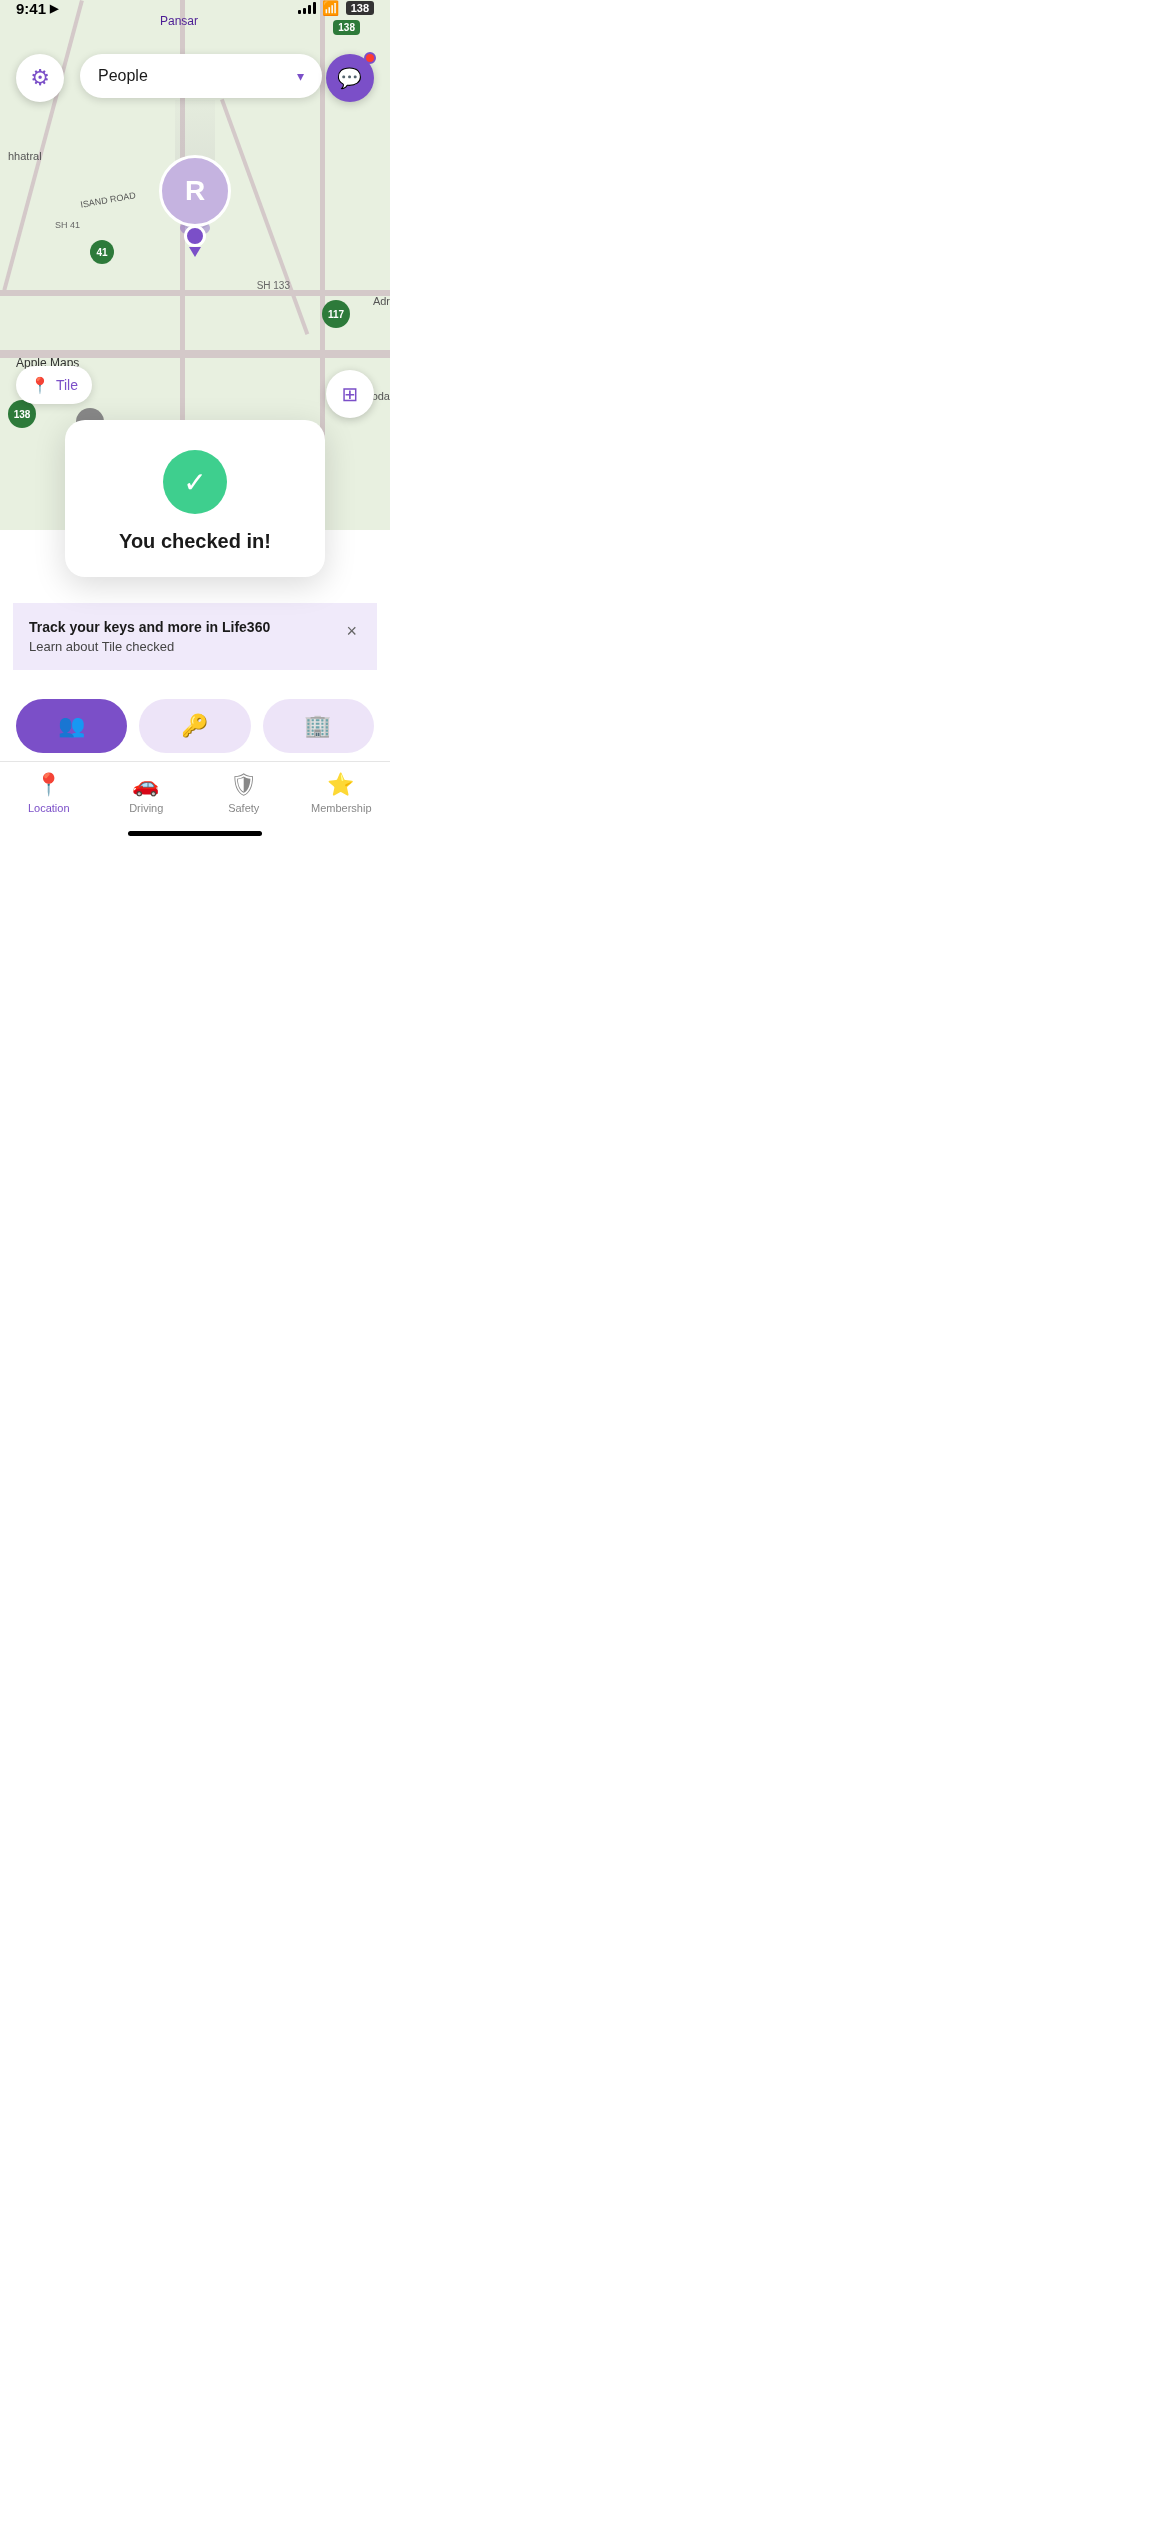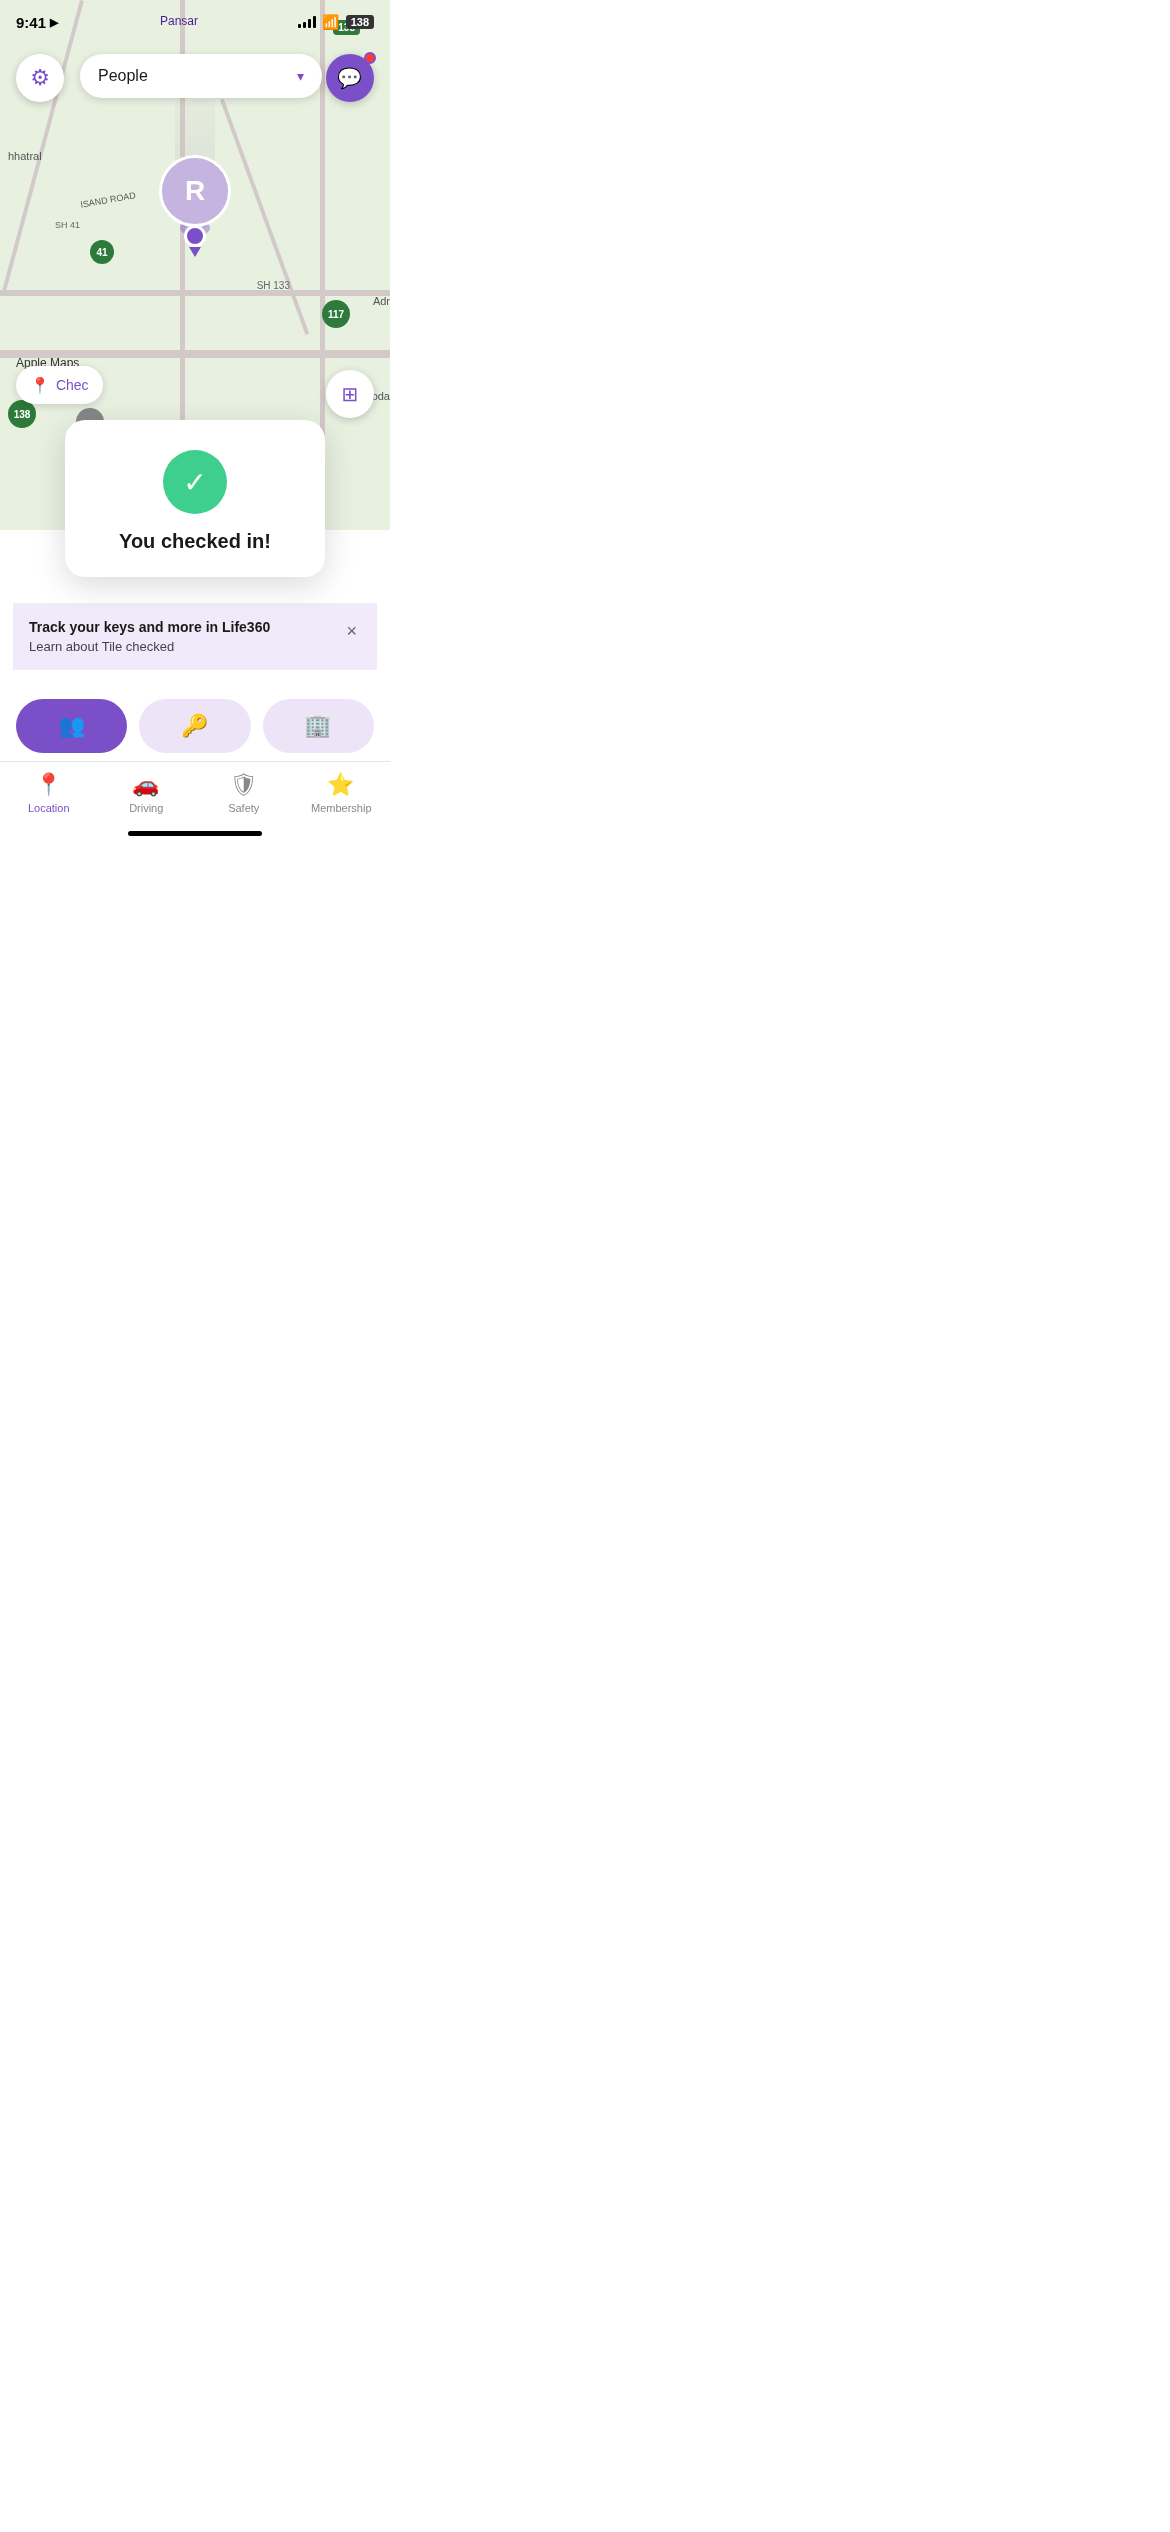--- a/index.html
+++ b/index.html
@@ -15,21 +15,21 @@
     }
 
     
     .status-bar {
       position: absolute;
       top: 0;
       left: 0;
       right: 0;
       height: 44px;
       display: flex;
-      align-items: center;
+      align-items: flex-start;
       justify-content: space-between;
       padding: 0 16px;
       z-index: 100;
     }
     .status-time {
       font-size: 15px;
       font-weight: 600;
       color: #000;
       display: flex;
       align-items: center;
@@ -602,21 +602,21 @@
     <div class="pin-body"></div>
     <div class="pin-tail"></div>
   </div>
 
   <div class="gray-circle"></div>
 
   <div class="apple-maps-label">Apple Maps</div>
 
   <div class="check-in-btn">
     <span style="color:#7b4fc8; font-size:16px;">📍</span>
-    <span class="check-in-text">Chec</span>
+    <span class="check-in-text">Tile</span>
   </div>
 </div>
 
 <div class="status-bar">
   <div class="status-time">
     <span>9:41</span>
     <span style="font-size:11px;">▶</span>
   </div>
   <div class="status-icons">
     <div class="signal-bars">

